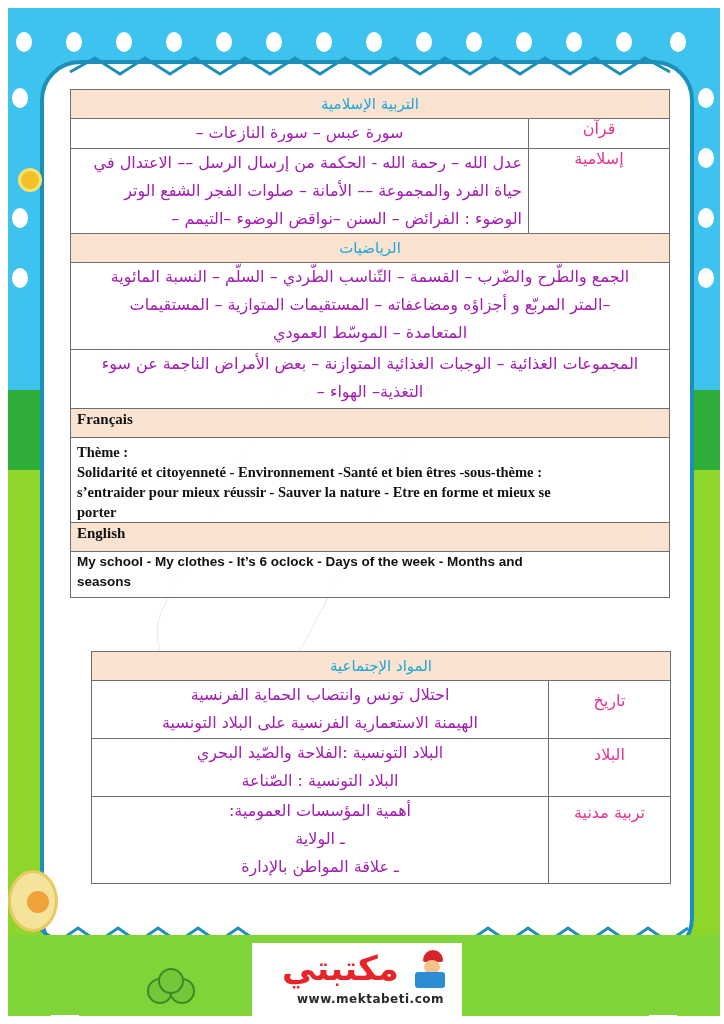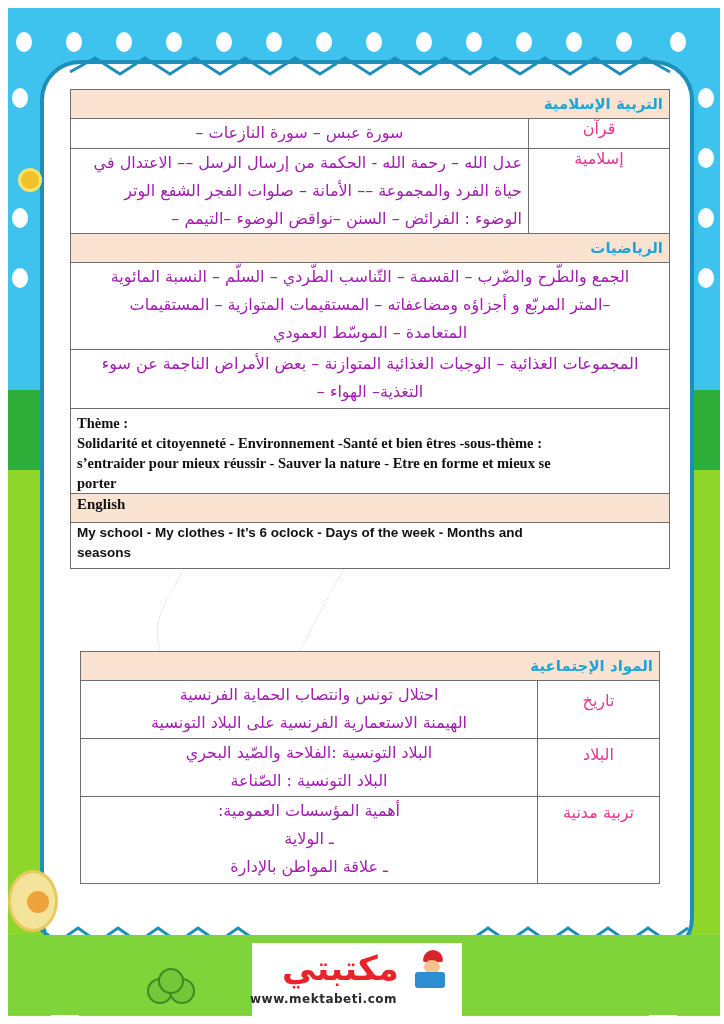--- a/index.html
+++ b/index.html
@@ -14,31 +14,31 @@
   .zig { position:absolute; left:40px; top:52px; width:650px; height:30px; }
   .ground { position:absolute; left:8px; top:935px; width:712px; height:80px; background:#7fd43a; }
   .ground-wave { position:absolute; left:8px; top:920px; width:712px; height:30px; }
   .sun { position:absolute; left:18px; top:168px; width:18px; height:18px; border-radius:50%; background:#f2c12a; border:3px solid #f7e36a; }
   .flower { position:absolute; left:8px; top:870px; width:44px; height:56px; border-radius:50%; background:#f4e39a; border:3px solid #e7c960; }
   .flower .center { position:absolute; left:16px; top:18px; width:22px; height:22px; border-radius:50%; background:#f0a23a; }
   .leaves { position:absolute; left:145px; top:968px; width:50px; height:36px; }
   .leaf { position:absolute; width:22px; height:22px; border-radius:50%; background:#76c63a; border:2px solid #3e8a22; }
   .logo-box { position:absolute; left:252px; top:943px; width:210px; height:74px; background:#ffffff; }
   .logo-text { position:absolute; left:268px; top:948px; width:145px; height:44px; font-size:34px; font-weight:bold; color:#e8232a; text-align:center; direction:rtl; font-family:"DejaVu Sans", sans-serif; letter-spacing:-1px; }
-  .logo-url { position:absolute; left:250px; top:992px; width:180px; font-size:12px; font-weight:bold; color:#2a2a2a; text-align:left; font-family:"DejaVu Sans", sans-serif; letter-spacing:0.5px; }
+  .logo-url { position:absolute; left:264px; top:992px; width:180px; font-size:12px; font-weight:bold; color:#2a2a2a; text-align:right; font-family:"DejaVu Sans", sans-serif; letter-spacing:0.5px; }
   .logo-kid { position:absolute; left:415px; top:950px; width:34px; height:40px; }
   .kid-hat { position:absolute; left:8px; top:0; width:20px; height:12px; background:#d5252b; border-radius:10px 10px 2px 2px; }
   .kid-face { position:absolute; left:9px; top:10px; width:16px; height:14px; background:#f5c28b; border-radius:50%; }
   .kid-book { position:absolute; left:0; top:22px; width:30px; height:16px; background:#2d8dd2; border-radius:3px; }
 
   table.sched { position:absolute; border-collapse:collapse; table-layout:fixed; background:rgba(255,255,255,0.92); }
   table.sched td { border:1px solid #6e6e6e; padding:0 6px; vertical-align:top; }
   #t1 { left:70px; top:89px; width:599px; }
-  #t2 { left:80px; top:651px; width:579px; }
-  td.hdr { background:#fbe3d2; text-align:right; color:#1da6d9; font-size:15px; height:28px; vertical-align:middle !important;font-weight:bold; }
+  #t2 { left:91px; top:651px; width:579px; }
+  td.hdr { background:#fbe3d2; text-align:center; color:#1da6d9; font-size:15px; height:28px; vertical-align:middle !important; }
   td.hdr.fr { font-family:"Liberation Serif", serif; font-weight:bold; font-size:15px; vertical-align:top !important; }
   td.label { color:#e8338f; font-size:16px; text-align:center; direction:rtl; padding-top:3px; }
   td.ar { direction:rtl; font-size:16px; line-height:28px; color:#a21caf; }
   td.ar.center { text-align:center; }
   td.ar.right { text-align:right; }
   td.fr { font-family:"Liberation Serif", serif; font-weight:bold; font-size:14.5px; line-height:20px; color:#111; direction:ltr; text-align:left; }
   td.en { font-family:"Liberation Sans", sans-serif; font-weight:bold; font-size:13.5px; line-height:20px; color:#111; direction:ltr; text-align:left; padding-top:3px; }
   .fr-title { text-align:left; display:block; }
   .line { display:block; }
   .watermark { position:absolute; left:250px; top:200px; width:140px; height:520px; transform:rotate(28deg); border:1px dotted #777; border-radius:60px; opacity:0.35; pointer-events:none; }
@@ -113,20 +113,23 @@
       <span class="line">–المتر المربّع و أجزاؤه ومضاعفاته – المستقيمات المتوازية – المستقيمات</span>
       <span class="line">المتعامدة – الموسّط العمودي</span>
     </td>
   </tr>
   <tr style="height:59px">
     <td class="ar center" colspan="2">
       <span class="line">المجموعات الغذائية – الوجبات الغذائية المتوازنة – بعض الأمراض الناجمة عن سوء</span>
       <span class="line">التغذية– الهواء –</span>
     </td>
   </tr>
+  <tr>
+    <td class="hdr fr" colspan="2">Français</td>
+  </tr>
   <tr style="height:81px">
     <td class="fr" colspan="2" style="padding-top:4px">
       <span class="fr-title">Thème :</span>
       <span class="line">Solidarité et citoyenneté   - Environnement    -Santé et bien êtres  -sous-thème :</span>
       <span class="line">s’entraider pour mieux réussir  - Sauver la nature  - Etre en forme et mieux se</span>
       <span class="line">porter</span>
     </td>
   </tr>
   <tr>
     <td class="hdr fr" colspan="2">English</td>

